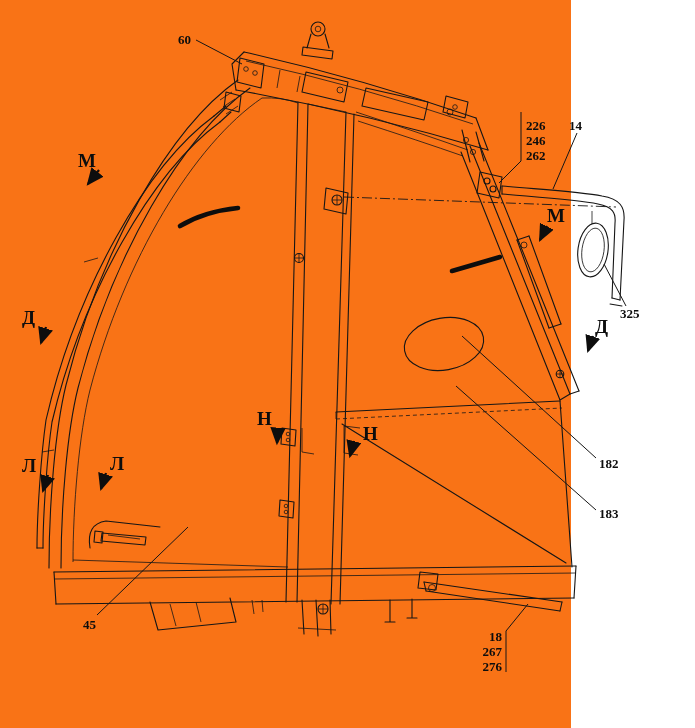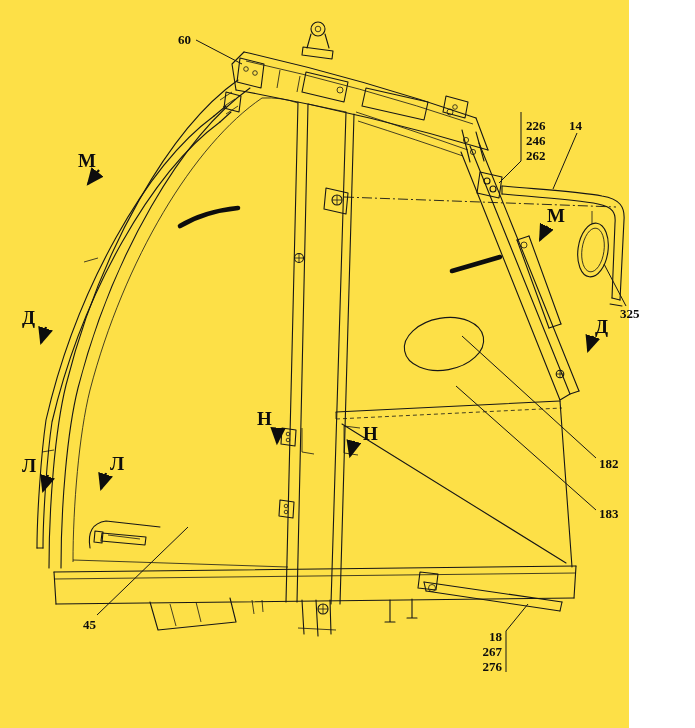--- a/index.html
+++ b/index.html
@@ -6,23 +6,23 @@
     margin: 0;
     padding: 0;
     background: #ffffff;
     width: 695px;
     height: 728px;
     overflow: hidden;
     font-family: "Liberation Serif", serif;
   }
   .stage {
     position: relative;
-    width: 629px;
+    width: 571px;
     height: 728px;
-    background: #fde047;
+    background: #f97316;
   }
   svg { display: block; }
   .ln  { fill: none; stroke: #161616; stroke-width: 1.1; stroke-linejoin: round; stroke-linecap: round; }
   .fin { fill: none; stroke: #161616; stroke-width: 0.8; }
   .thk { fill: none; stroke: #0d0d0d; stroke-width: 4.6; stroke-linecap: round; }
   .dash { stroke-dasharray: 4 3; }
   .dd   { stroke-dasharray: 10 3 2 3; stroke-width: 0.9; }
   .leader { fill: none; stroke: #161616; stroke-width: 1; }
   .callout { font: bold 13px "Liberation Serif", serif; fill: #0d0d0d; }
   .section-letter { font: bold 19px "Liberation Serif", serif; fill: #0d0d0d; }

